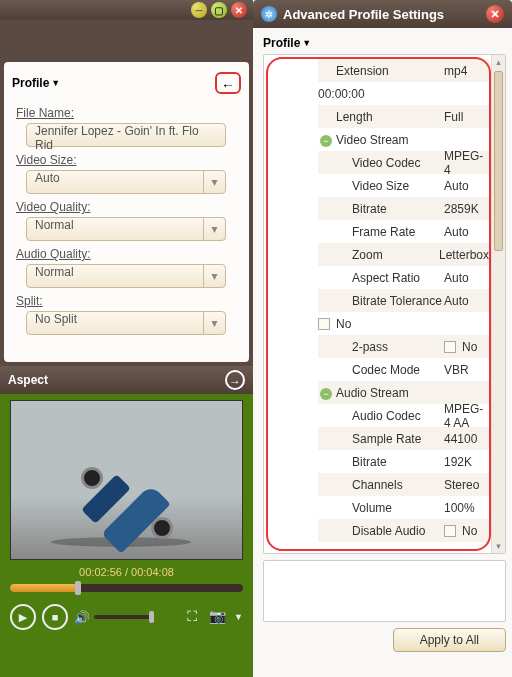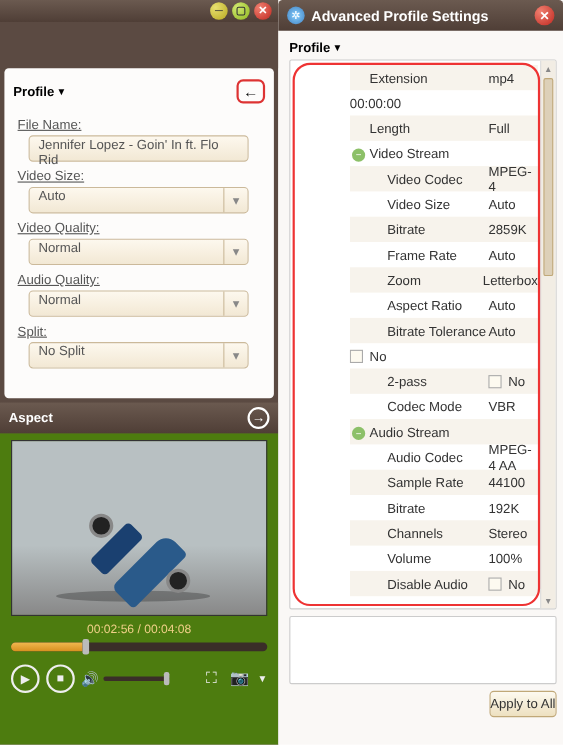--- a/index.html
+++ b/index.html
@@ -70,21 +70,21 @@
   .srow { display:flex; height:23px; align-items:center; font-size:11px;}
   .srow:nth-child(odd){ background:#f7f3ec;}
   .slabel { width:126px; padding-left:18px; color:#333;}
   .slabel.sub { padding-left:34px;}
   .sval { flex:1; color:#333;}
   .collapse-icon { display:inline-flex; width:12px; height:12px; background:#8cc068; border-radius:50%; color:#fff; align-items:center; justify-content:center; font-size:9px; margin-right:4px; margin-left:-16px;}
   .chk { display:inline-block; width:12px; height:12px; border:1px solid #aaa; background:#fdfaf0; margin-right:6px; vertical-align:middle;}
   
   .text-area { border:1px solid #ccc; height:62px; margin-top:6px; background:#fff; border-radius:2px;}
   .apply-row { display:flex; justify-content:flex-end; margin-top:6px;}
-  .apply-btn { background:linear-gradient(#fdfaf0,#ede0c0); border:1px solid #c0a878; border-radius:4px; padding:4px 0; cursor:pointer; color:#333;}
+  .apply-btn { background:linear-gradient(#fdfaf0,#ede0c0); border:1px solid #c0a878; border-radius:4px; padding:4px 26px; cursor:pointer; color:#333;}
   
   .tri { font-size:9px; }
 </style>
 </head>
 <body>
 
 <div class="left-panel">
   <div class="top-bar">
     <div class="win-btn win-min">─</div>
     <div class="win-btn win-max">▢</div>

